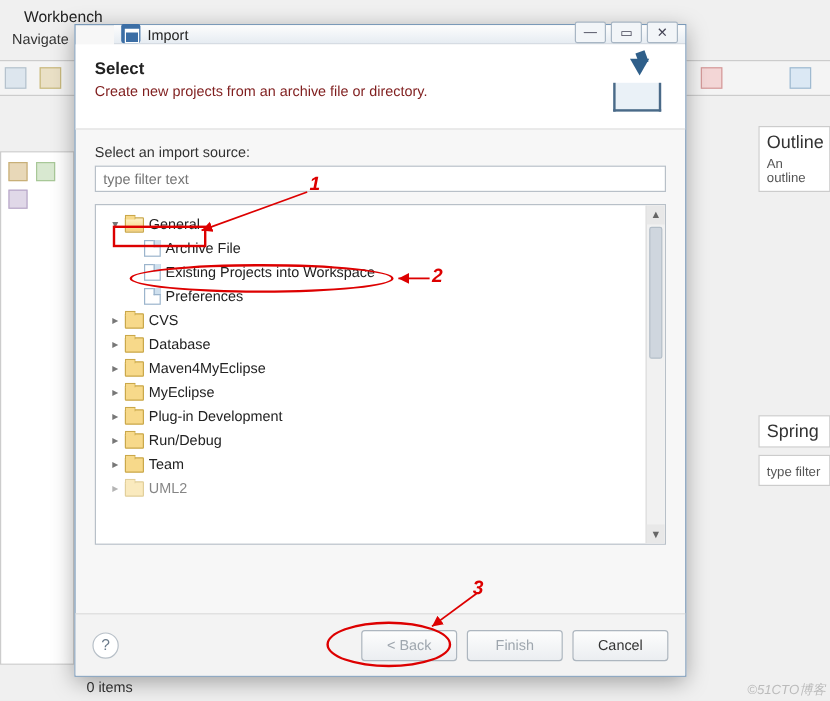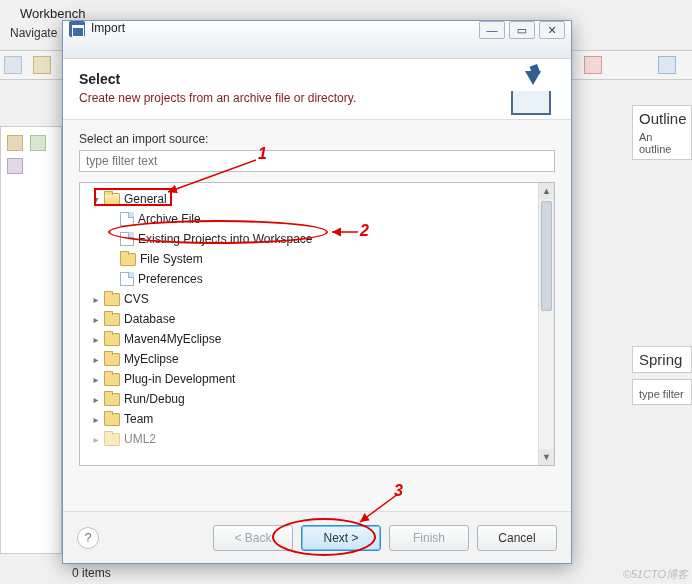--- a/index.html
+++ b/index.html
@@ -34,34 +34,35 @@
     
     .dialog {
       position: absolute;
       left: 62px; top: 20px;
       width: 510px; height: 544px;
       background: #f7f7f7;
       border: 1px solid #7a99b8;
       box-shadow: 0 4px 18px rgba(0,0,0,0.35);
     }
     .dlg-titlebar {
-      height: 38px;
+      height: 16px;
       background: linear-gradient(#fdfdfd,#e6ecf2);
       border-bottom: 1px solid #cfd6de;
-      display:flex; align-items:flex-start;
+      display:flex; align-items:flex-end;
       padding: 0 6px;
+      margin-left: 32px;
     }
     .dlg-titlebar .dlg-icon { width:16px; height:16px; background:#3b6ea5; border-radius:2px; margin-right:6px; position:relative;}
     .dlg-titlebar .dlg-icon::after{content:"";position:absolute;left:3px;top:4px;width:10px;height:8px;border:1px solid #fff;border-top:3px solid #fff;}
     .dlg-title { flex:1; font-size:12px; color:#222; }
     .win-btns { display:flex; gap:4px; }
     .win-btn { width:26px; height:18px; background:#f2f5f8; border:1px solid #a8b6c4; border-radius:2px; display:flex;align-items:center;justify-content:center; font-size:11px; color:#445;}
     .win-btn.close { }
     .dlg-header {
-      background:#fff; padding:12px 16px 4px; border-bottom:1px solid #ddd;
+      background:#fff; padding:12px 16px 14px; border-bottom:1px solid #ddd;
       display:flex; align-items:flex-start;
     }
     .dlg-header-text { flex:1; }
     .dlg-header h2 { font-size:14px; font-weight:bold; color:#222; margin-bottom:4px;}
     .dlg-header p { font-size:12px; color:#7f1d1d; }
     .dlg-header-icon { width:48px; height:44px; position:relative; }
     .tray { position:absolute; bottom:0; left:4px; width:40px; height:24px; border:2px solid #4a6a88; border-top:none; background:#eaf1f7;}
     .arrow-in { position:absolute; top:0; left:18px; width:0;height:0;border-left:8px solid transparent;border-right:8px solid transparent;border-top:14px solid #2f5f8a;}
     .arrow-shaft{position:absolute;top:-6px;left:24px;width:8px;height:10px;background:#2f5f8a; transform:rotate(-20deg);}
     .dlg-body { padding:12px 16px; }
@@ -174,24 +175,20 @@
         </div>
         <div class="tree-node tree-child">
           <span class="file-icon"></span>
           <span>Archive File</span>
         </div>
         <div class="tree-node tree-child">
           <span class="file-icon"></span>
           <span>Existing Projects into Workspace</span>
         </div>
         <div class="tree-node tree-child">
-          <span class="folder-icon"></span>
-          <span>File System</span>
-        </div>
-        <div class="tree-node tree-child">
           <span class="file-icon"></span>
           <span>Preferences</span>
         </div>
         <div class="tree-node">
           <span class="expander">▸</span>
           <span class="folder-icon"></span>
           <span>CVS</span>
         </div>
         <div class="tree-node">
           <span class="expander">▸</span>
@@ -233,21 +230,20 @@
         <div class="scroll-btn up">▲</div>
         <div class="scroll-thumb" style="top:18px;"></div>
         <div class="scroll-btn down">▼</div>
       </div>
     </div>
   </div>
   <div class="dlg-footer">
     <div class="help-icon">?</div>
     <div class="btn-row">
       <div class="btn disabled">&lt; Back</div>
-      <div class="btn primary">Next &gt;</div>
       <div class="btn disabled">Finish</div>
       <div class="btn">Cancel</div>
     </div>
   </div>
 </div>
 
 <div class="annot" style="left:62px;top:20px;width:510px;height:544px;">
   <div class="box-red" style="left:32px;top:168px;width:78px;height:18px;"></div>
   <div class="num" style="left:196px;top:125px;">1</div>
   <svg class="arrow" style="left:100px;top:138px;" width="100" height="40">

